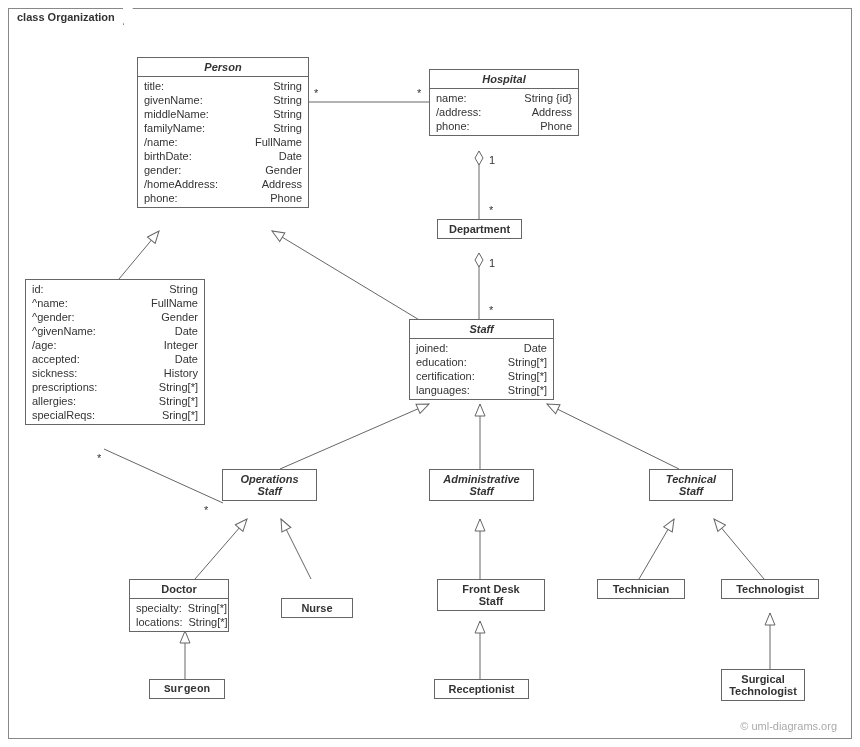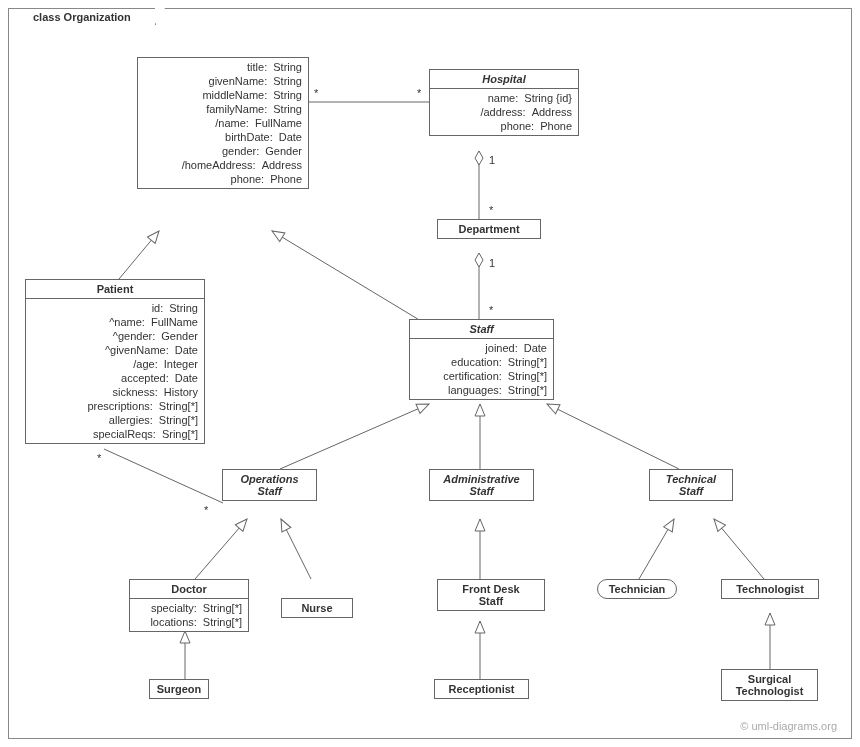--- a/index.html
+++ b/index.html
@@ -24,21 +24,21 @@
     border: 1px solid #888;
     box-sizing: border-box;
   }
   .tab {
     position: absolute;
     left: -1px;
     top: -1px;
     background: #fff;
     border: 1px solid #888;
     border-bottom: none;
-    padding: 2px 24px;
+    padding: 2px 8px;
     font-size: 11px;
     font-weight: bold;
   }
   .tab::after {
     content: "";
     position: absolute;
     right: -10px;
     top: -1px;
     width: 0;
     height: 0;
@@ -65,21 +65,21 @@
     font-weight: bold;
   }
   .node .title.noattrs {
     border-bottom: none;
   }
   .node .attrs {
     padding: 2px 6px;
   }
   .node .attrs .row {
     display: flex;
-    justify-content: flex-end;
+    justify-content: space-between;
     line-height: 14px;
   }
   .node .attrs .row .k { padding-right: 6px; }
   .edge-label {
     position: absolute;
     font-size: 11px;
     color: #333;
     background: rgba(255,255,255,0.0);
   }
   svg.lines {
@@ -145,20 +145,21 @@
       <line x1="755" y1="570" x2="705" y2="510" stroke="#666" marker-end="url(#tri)"></line>
 
       <line x1="176" y1="670" x2="176" y2="622" stroke="#666" marker-end="url(#tri)"></line>
 
       <line x1="471" y1="670" x2="471" y2="612" stroke="#666" marker-end="url(#tri)"></line>
 
       <line x1="761" y1="660" x2="761" y2="604" stroke="#666" marker-end="url(#tri)"></line>
     </svg>
 
     <div class="node" style="left:128px; top:48px; width:172px;">
+      <div class="title">Person</div>
       <div class="attrs">
           <div class="row">
             <span class="k">title:</span>
             <span>String</span>
           </div>
           <div class="row">
             <span class="k">givenName:</span>
             <span>String</span>
           </div>
           <div class="row">
@@ -203,26 +204,25 @@
             <span class="k">/address:</span>
             <span>Address</span>
           </div>
           <div class="row">
             <span class="k">phone:</span>
             <span>Phone</span>
           </div>
         </div>
     </div>
 
-    <div class="node" style="left:428px; top:210px; width:104px;">
+    <div class="node" style="left:428px; top:210px; width:85px;">
       <div class="title plain noattrs">Department</div>
     </div>
 
     <div class="node" style="left:16px; top:270px; width:180px;">
-      <div class="title plain">Patient</div>
       <div class="attrs">
           <div class="row">
             <span class="k">id:</span>
             <span>String</span>
           </div>
           <div class="row">
             <span class="k">^name:</span>
             <span>FullName</span>
           </div>
           <div class="row">
@@ -290,21 +290,21 @@
     <div class="node" style="left:420px; top:460px; width:105px;">
       <div class="title noattrs">Administrative
 Staff</div>
     </div>
 
     <div class="node" style="left:640px; top:460px; width:84px;">
       <div class="title noattrs">Technical
 Staff</div>
     </div>
 
-    <div class="node" style="left:120px; top:570px; width:120px;">
+    <div class="node" style="left:120px; top:570px; width:100px;">
       <div class="title plain">Doctor</div>
       <div class="attrs">
           <div class="row">
             <span class="k">specialty:</span>
             <span>String[*]</span>
           </div>
           <div class="row">
             <span class="k">locations:</span>
             <span>String[*]</span>
           </div>
@@ -313,37 +313,37 @@
 
     <div class="node" style="left:272px; top:589px; width:72px;">
       <div class="title plain noattrs">Nurse</div>
     </div>
 
     <div class="node" style="left:428px; top:570px; width:108px;">
       <div class="title plain noattrs">Front Desk
 Staff</div>
     </div>
 
-    <div class="node" style="left:588px; top:570px; width:80px;border-radius:10px;">
+    <div class="node" style="left:588px; top:570px; width:88px;">
       <div class="title plain noattrs">Technician</div>
     </div>
 
     <div class="node" style="left:712px; top:570px; width:98px;">
       <div class="title plain noattrs">Technologist</div>
     </div>
 
-    <div class="node" style="left:140px; top:670px; width:60px;">
+    <div class="node" style="left:140px; top:670px; width:76px;font-family:Liberation Mono, monospace;">
       <div class="title plain noattrs">Surgeon</div>
     </div>
 
     <div class="node" style="left:425px; top:670px; width:95px;">
       <div class="title plain noattrs">Receptionist</div>
     </div>
 
-    <div class="node" style="left:712px; top:660px; width:97px;">
+    <div class="node" style="left:712px; top:660px; width:84px;">
       <div class="title plain noattrs">Surgical
 Technologist</div>
     </div>
 
     <div class="edge-label" style="left:305px; top:78px;">*</div>
     <div class="edge-label" style="left:408px; top:78px;">*</div>
     <div class="edge-label" style="left:480px; top:145px;">1</div>
     <div class="edge-label" style="left:480px; top:195px;">*</div>
     <div class="edge-label" style="left:480px; top:248px;">1</div>
     <div class="edge-label" style="left:480px; top:295px;">*</div>

